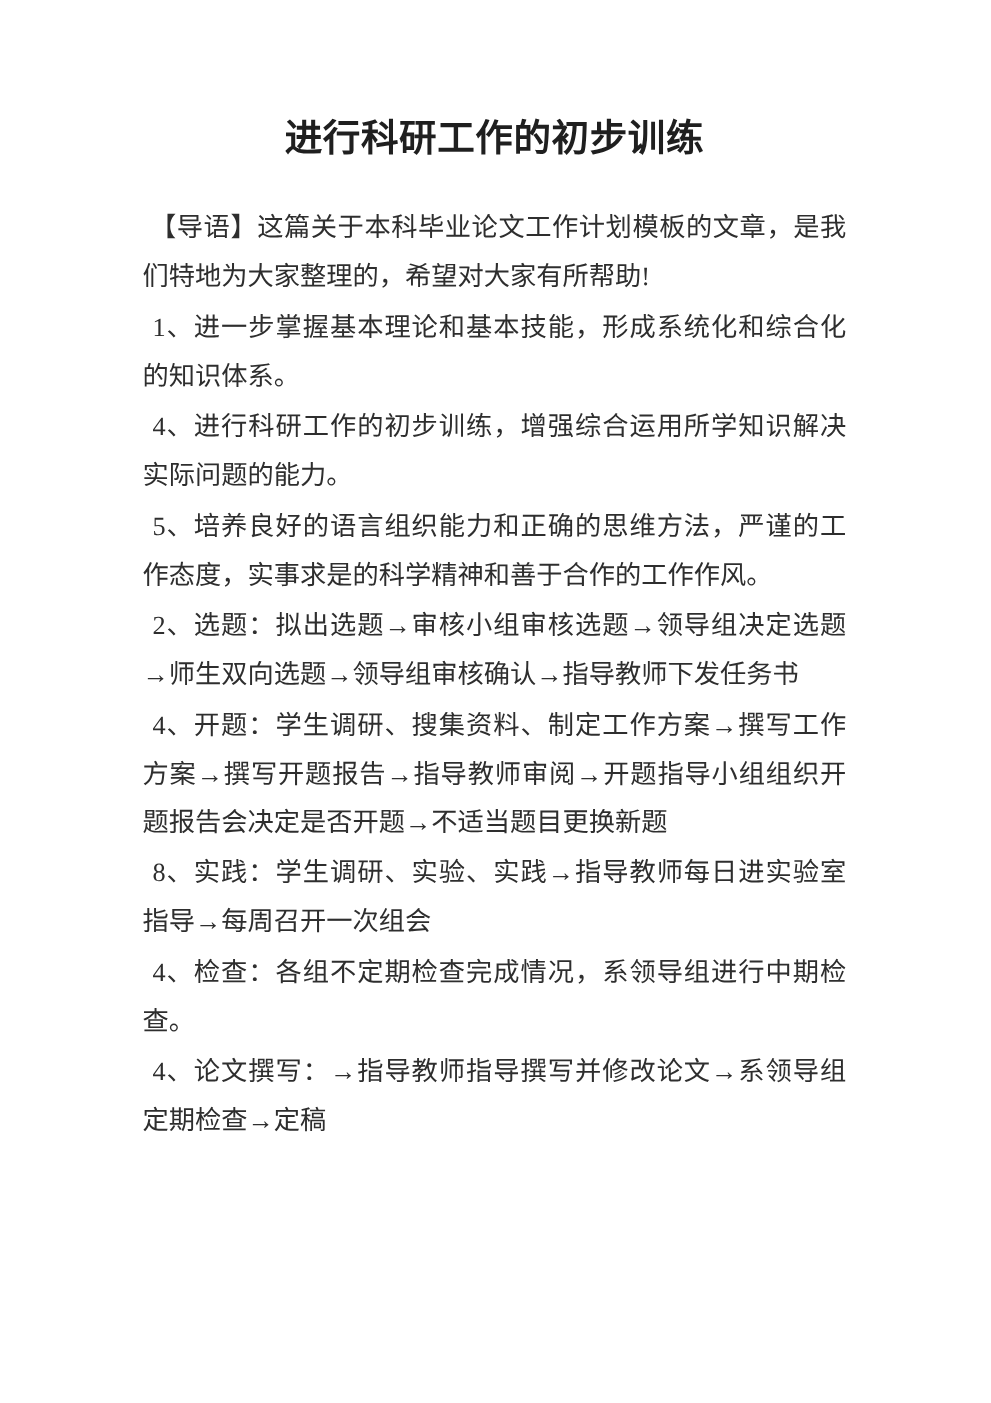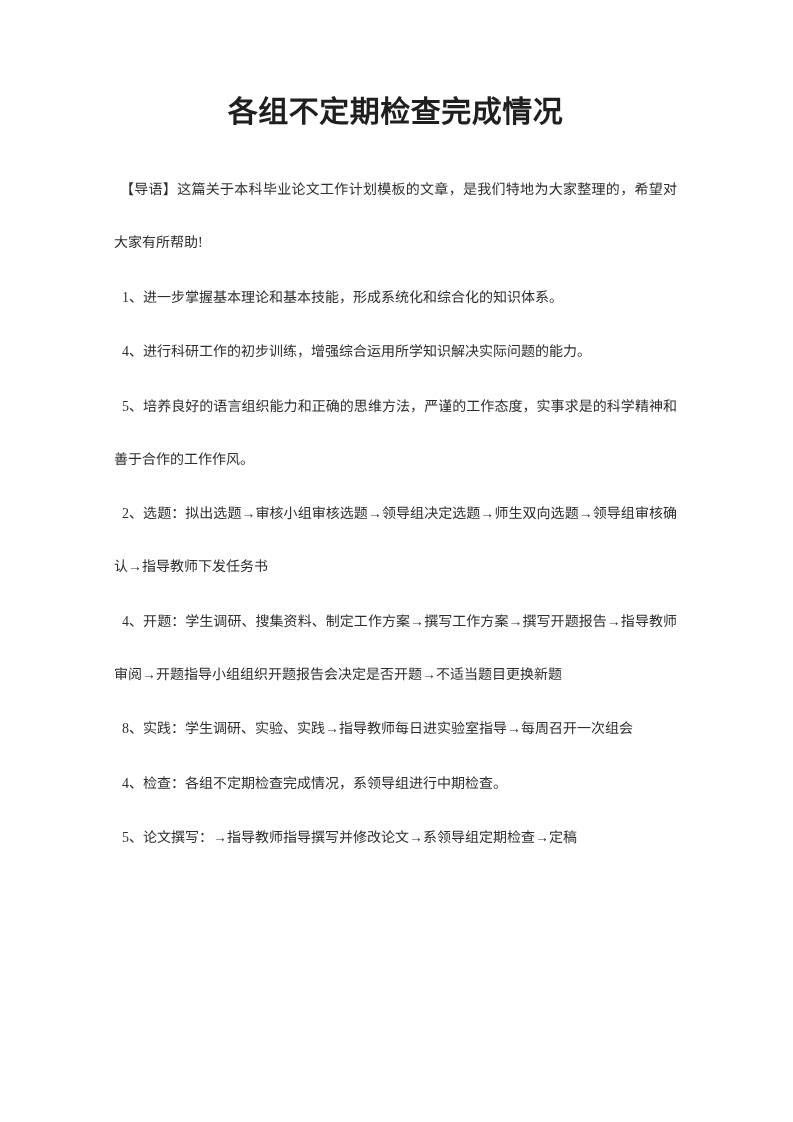--- a/index.html
+++ b/index.html
@@ -22,49 +22,49 @@
     margin: 0 0 29px 0;
     font-size: 30px;
     font-weight: 700;
     line-height: 44px;
     text-align: center;
     letter-spacing: 0.5px;
     color: #1f1f1f;
   }
   .para {
     margin: 0 0 1.5px 0;
-    font-size: 14px;
-    line-height: 53px;
+    font-size: 21px;
+    line-height: 39px;
     text-align: justify;
     word-break: break-all;
   }
   .para--intro   { text-indent: 6px;  }
   .para--heading { text-indent: 14px; }
   .para--item    { text-indent: 8px;  }
 </style>
 </head>
 <body>
 
 <div class="page">
 
-  <h1 class="doc-title">各组不定期检查完成情况</h1>
+  <h1 class="doc-title">进行科研工作的初步训练</h1>
 
   <p class="para para--intro">【导语】这篇关于本科毕业论文工作计划模板的文章，是我们特地为大家整理的，希望对大家有所帮助!</p>
 
 
   <p class="para para--item">1、进一步掌握基本理论和基本技能，形成系统化和综合化的知识体系。</p>
 
   <p class="para para--item">4、进行科研工作的初步训练，增强综合运用所学知识解决实际问题的能力。</p>
 
   <p class="para para--item">5、培养良好的语言组织能力和正确的思维方法，严谨的工作态度，实事求是的科学精神和善于合作的工作作风。</p>
 
 
   <p class="para para--item">2、选题：拟出选题→审核小组审核选题→领导组决定选题→师生双向选题→领导组审核确认→指导教师下发任务书</p>
 
   <p class="para para--item">4、开题：学生调研、搜集资料、制定工作方案→撰写工作方案→撰写开题报告→指导教师审阅→开题指导小组组织开题报告会决定是否开题→不适当题目更换新题</p>
 
   <p class="para para--item">8、实践：学生调研、实验、实践→指导教师每日进实验室指导→每周召开一次组会</p>
 
   <p class="para para--item">4、检查：各组不定期检查完成情况，系领导组进行中期检查。</p>
 
-  <p class="para para--item">5、论文撰写：→指导教师指导撰写并修改论文→系领导组定期检查→定稿</p>
+  <p class="para para--item">4、论文撰写：→指导教师指导撰写并修改论文→系领导组定期检查→定稿</p>
 
 </div>
 
 </body></html>

